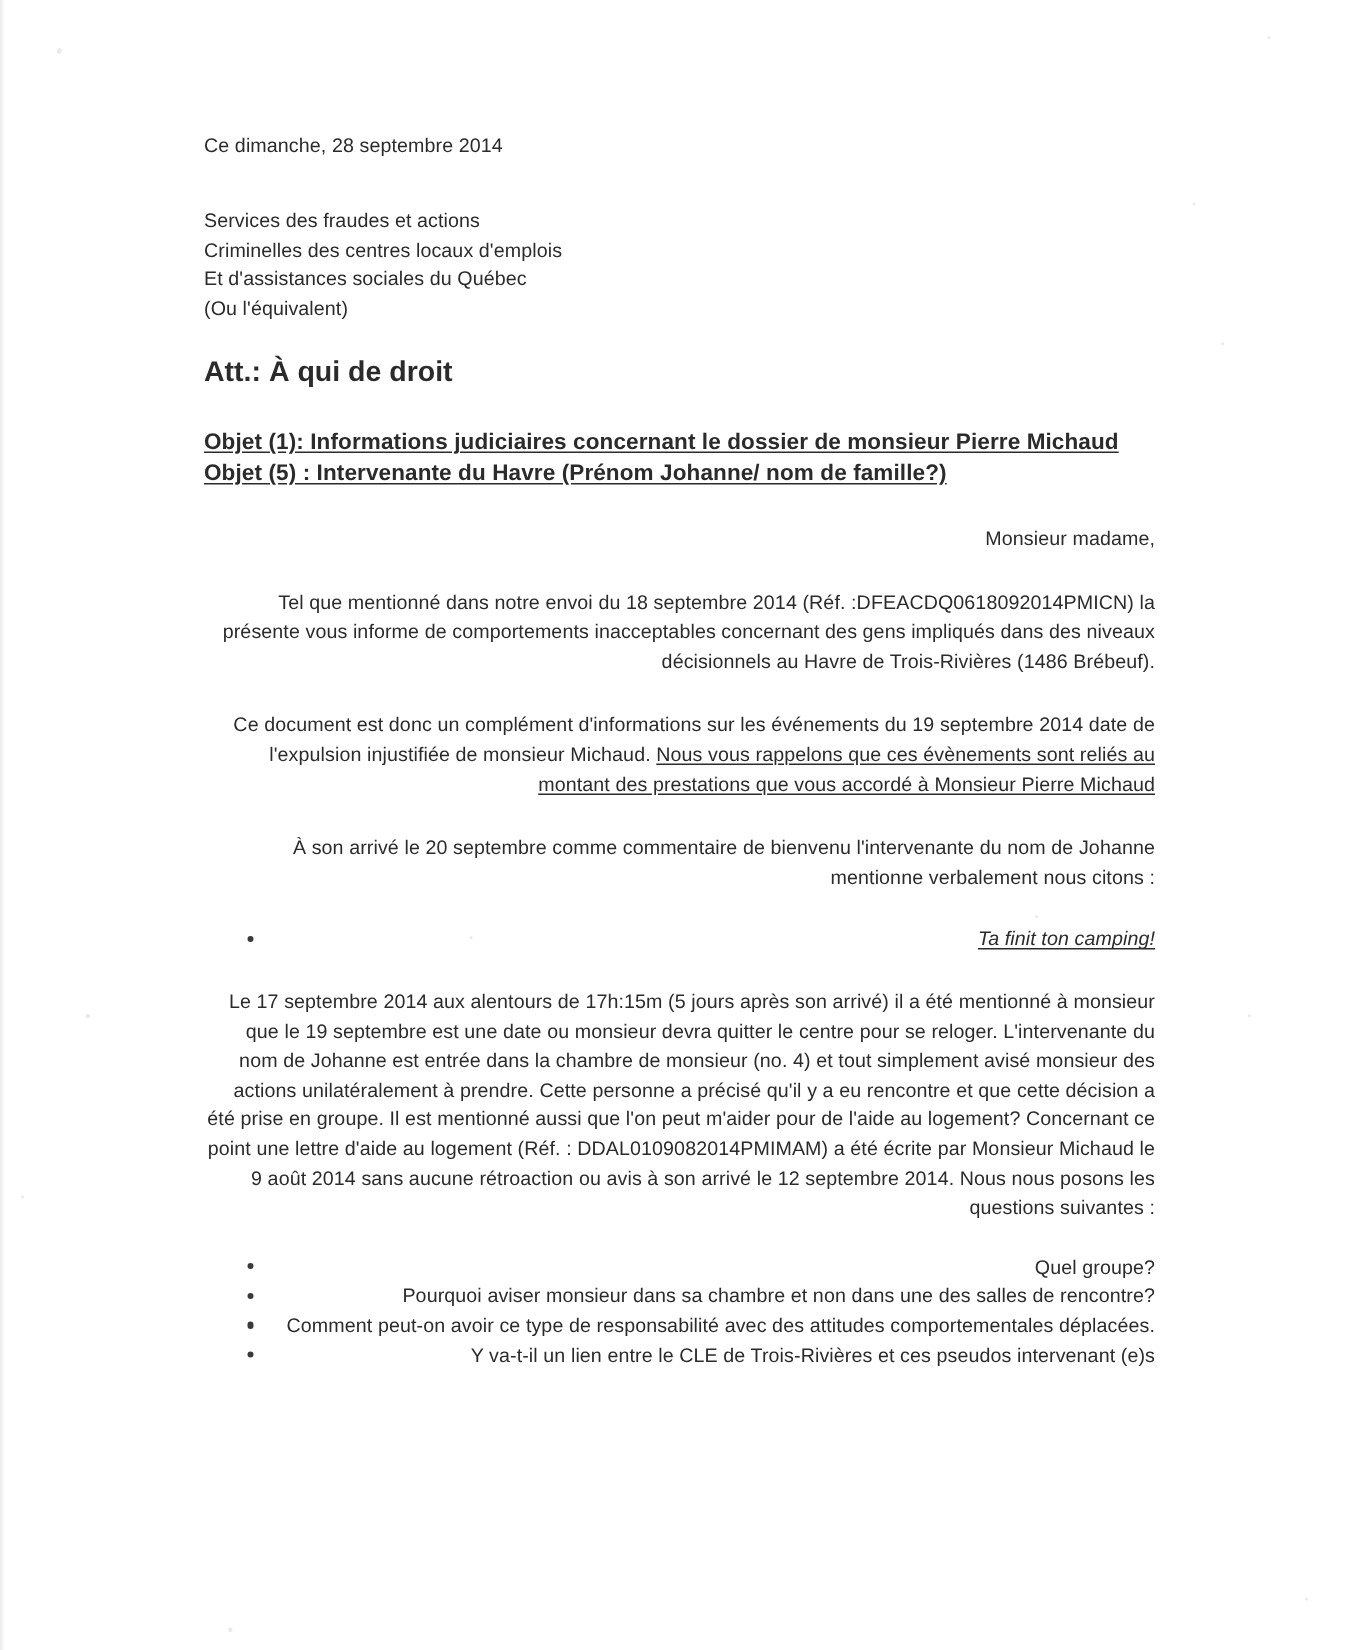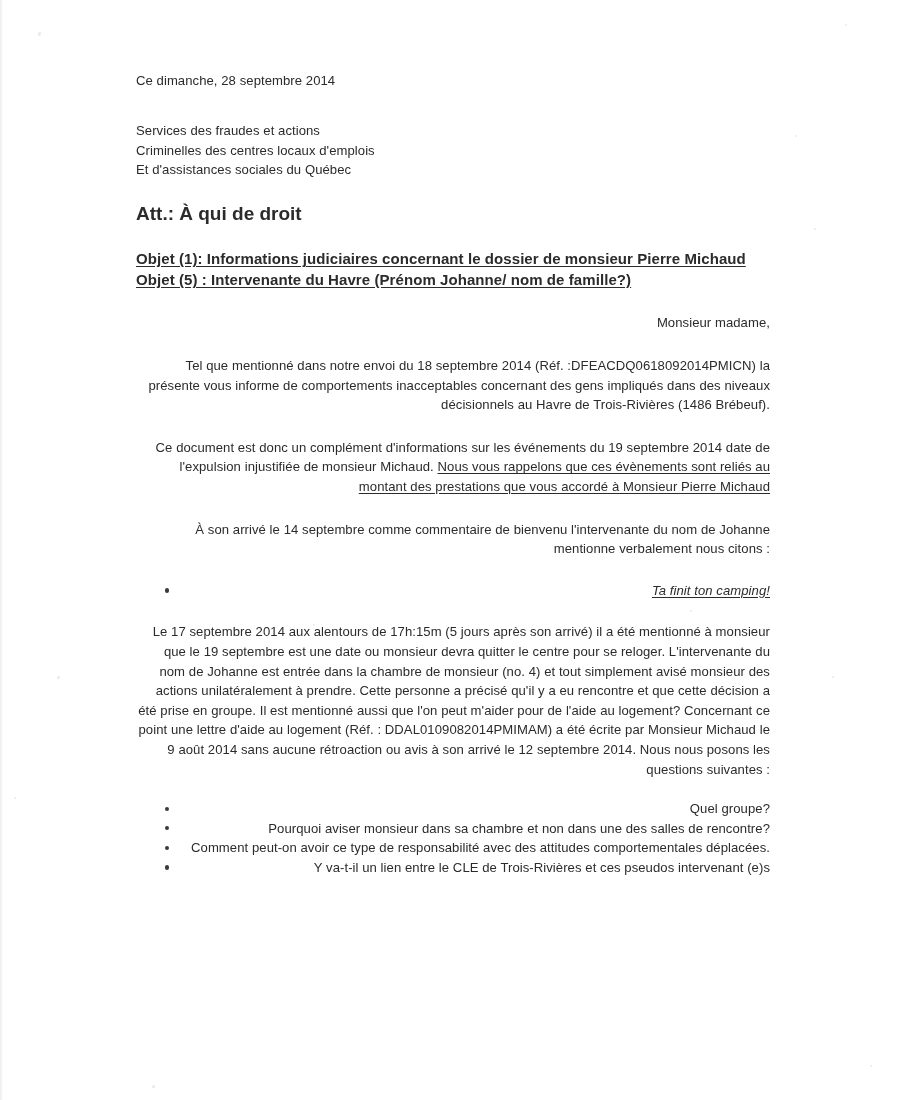--- a/index.html
+++ b/index.html
@@ -41,21 +41,21 @@
   .speck.s6 { left: 832px; top: 676px; width: 2px; height: 2px; }
   .speck.s7 { left: 814px; top: 228px; width: 2px; height: 2px; }
   .speck.s8 { left: 313px; top: 624px; width: 2px; height: 2px; }
   .speck.s9 { left: 690px; top: 610px; width: 2px; height: 2px; }
   .speck.s10 { left: 870px; top: 1065px; width: 2px; height: 2px; }
   .speck.s11 { left: 152px; top: 1085px; width: 3px; height: 3px; }
 
   .page {
     position: absolute;
     left: 136px;
-    top: 71px;
+    top: 87px;
     width: 634px;
   }
 
   .line,
   .para,
   .bullet-text {
     font-size: 13.1px;
     line-height: 19.6px;
     letter-spacing: .005em;
   }
@@ -145,36 +145,37 @@
 <div class="speck s11"></div>
 
 <div class="page">
 
   <div class="block date-line line">Ce dimanche, 28 septembre 2014</div>
 
   <div class="block recipient">
     <span class="line">Services des fraudes et actions</span>
     <span class="line">Criminelles des centres locaux d'emplois</span>
     <span class="line">Et d'assistances sociales du Québec</span>
+    <span class="line">(Ou l'équivalent)</span>
   </div>
 
   <div class="block attn">Att.: À qui de droit</div>
 
   <div class="block subjects">
     <span class="line">Objet (1): Informations judiciaires concernant le dossier de monsieur Pierre Michaud</span>
     <span class="line">Objet (5) : Intervenante du Havre (Prénom Johanne/ nom de famille?)</span>
   </div>
 
   <p class="block para salutation">Monsieur madame,</p>
 
   <p class="block para">Tel que mentionné dans notre envoi du 18 septembre 2014 (Réf. :DFEACDQ0618092014PMICN) la présente vous informe de comportements inacceptables concernant des gens impliqués dans des niveaux décisionnels au Havre de Trois-Rivières (1486 Brébeuf).</p>
 
   <p class="block para"><span>Ce document est donc un complément d'informations sur les événements du 19 septembre 2014 date de l'expulsion injustifiée de monsieur Michaud. </span><span class="u">Nous vous rappelons que ces évènements sont reliés au montant des prestations que vous accordé à Monsieur Pierre Michaud</span></p>
 
-  <p class="block para">À son arrivé le 14 septembre comme commentaire de bienvenu l'intervenante du nom de Johanne mentionne verbalement nous citons :</p>
+  <p class="block para">À son arrivé le 20 septembre comme commentaire de bienvenu l'intervenante du nom de Johanne mentionne verbalement nous citons :</p>
 
   <ul class="bullets quote-list">
     <li>
       <span class="dot"></span>
       <span class="bullet-text">Ta finit ton camping!</span>
     </li>
   </ul>
 
   <p class="block para tight">Le 17 septembre 2014 aux alentours de 17h:15m (5 jours après son arrivé) il a été mentionné à monsieur que le 19 septembre est une date ou monsieur devra quitter le centre pour se reloger. L'intervenante du nom de Johanne est entrée dans la chambre de monsieur (no. 4) et tout simplement avisé monsieur des actions unilatéralement à prendre. Cette personne a précisé qu'il y a eu rencontre et que cette décision a été prise en groupe. Il est mentionné aussi que l'on peut m'aider pour de l'aide au logement? Concernant ce point une lettre d'aide au logement (Réf. : DDAL0109082014PMIMAM) a été écrite par Monsieur Michaud le 9 août 2014 sans aucune rétroaction ou avis à son arrivé le 12 septembre 2014. Nous nous posons les questions suivantes :</p>
 

